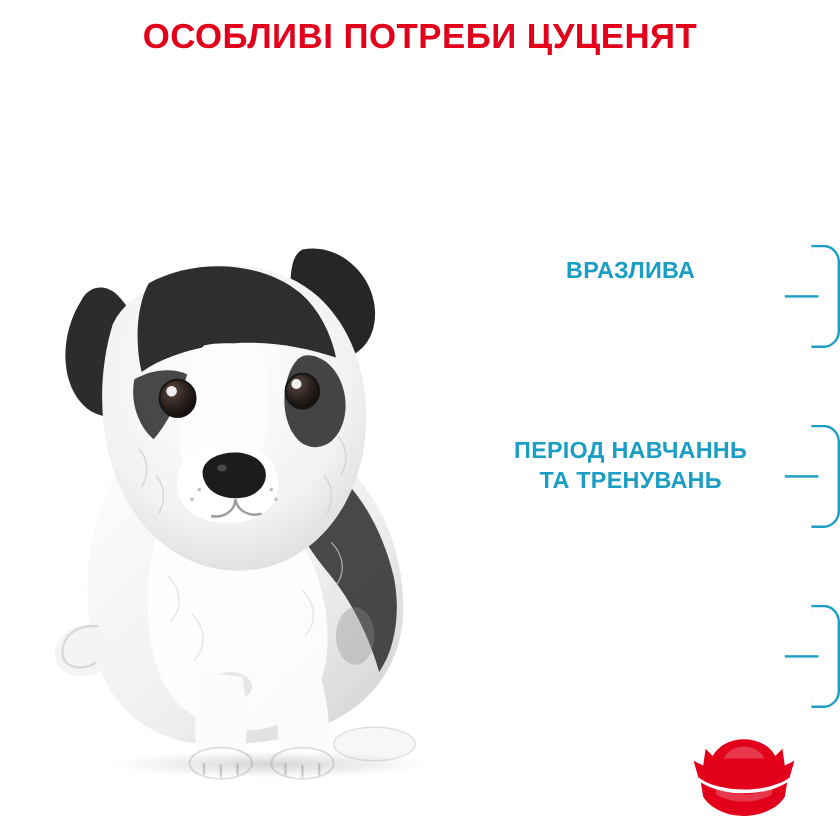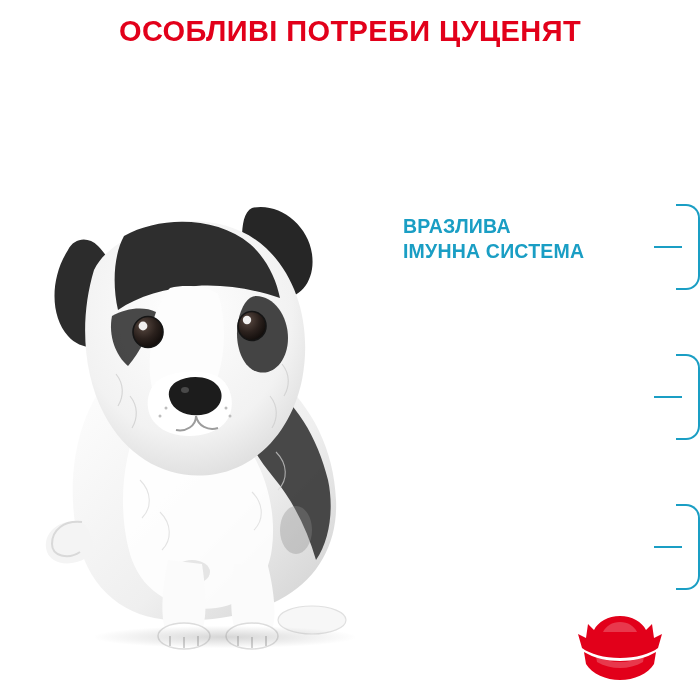--- a/index.html
+++ b/index.html
@@ -43,21 +43,21 @@
   }
   .feature {
     position: relative;
     height: 150px;
   }
   .feature-label {
     position: absolute;
     right: 52px;
     top: 18px;
     width: 245px;
-    text-align: left;
+    text-align: center;
     color: #1a9ec4;
     font-size: 19.5px;
     font-weight: bold;
     line-height: 1.28;
     text-transform: uppercase;
     letter-spacing: 0.2px;
   }
   
   .bracket {
     position: absolute;
@@ -231,30 +231,31 @@
     </svg>
   </div>
 
   <div class="ground-shadow"></div>
 
   <div class="features">
 
     <div class="feature">
       <div class="feature-label">
         <div>ВРАЗЛИВА</div>
-        <div>ІМУННА СИСТЕМА</div>
       </div>
       <div class="bracket">
         <span class="arm"></span>
           <span class="curve"></span>
       </div>
     </div>
 
     <div class="feature">
       <div class="feature-label">
+        <div>ПЕРІОД НАВЧАННЬ</div>
+        <div>ТА ТРЕНУВАНЬ</div>
       </div>
       <div class="bracket">
         <span class="arm"></span>
           <span class="curve"></span>
       </div>
     </div>
 
     <div class="feature">
       <div class="feature-label">
       </div>

